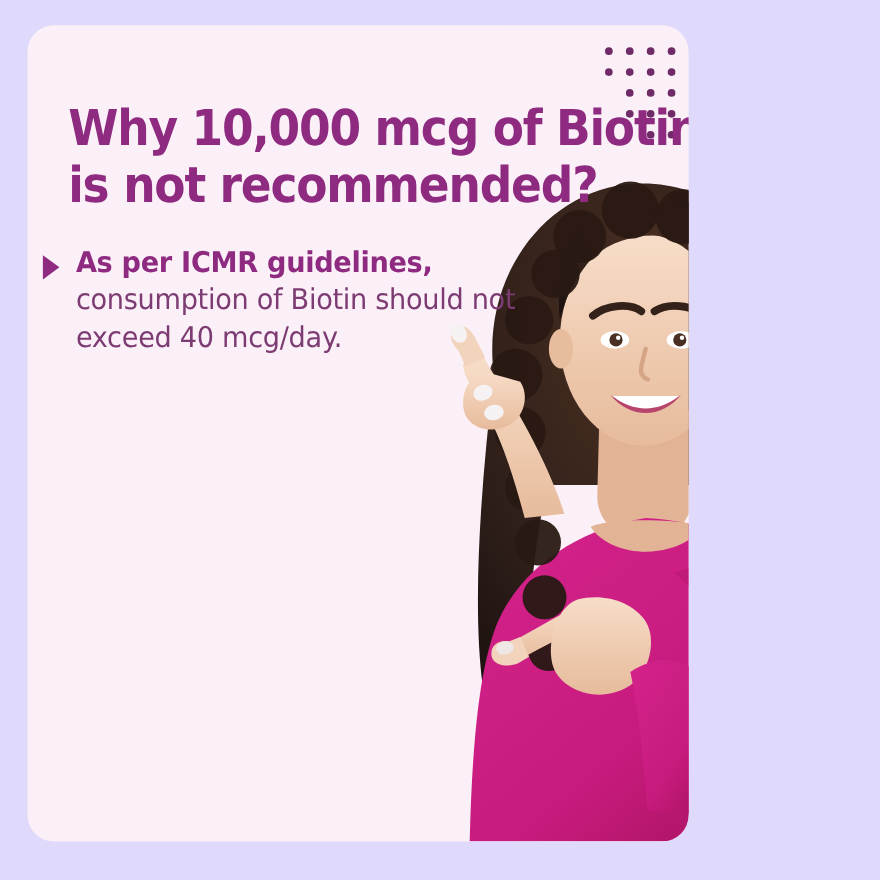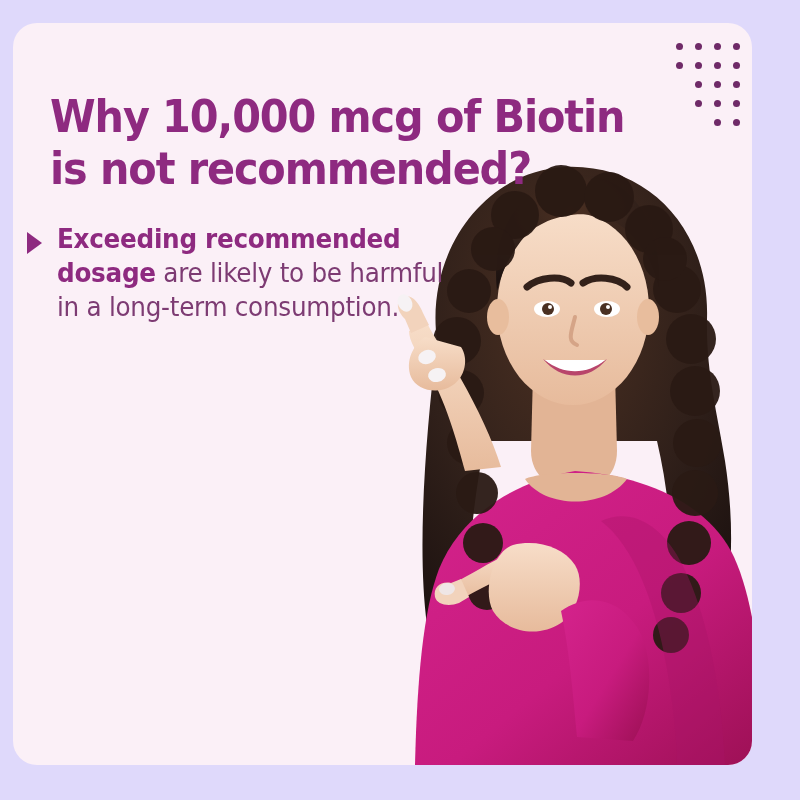--- a/index.html
+++ b/index.html
@@ -18,23 +18,23 @@
   #canvas {
     position: relative;
     width: 800px;
     height: 800px;
     background: #dfd9fb;
   }
 
   
   .card {
     position: absolute;
-    left: 13px;
+    left: 25px;
     top: 23px;
-    width: 739px;
+    width: 601px;
     height: 742px;
     background: #fbf0f7;
     border-radius: 24px;
     overflow: hidden;
   }
 
   
   .dot-grid {
     position: absolute;
     right: 12px;
@@ -278,25 +278,25 @@
                    L360 624 C356 540 340 462 312 414 C294 384 266 366 236 380 Z" fill="#a81467" opacity="0.35"></path>
         </g>
       </svg>
     </div>
 
     <h1 class="heading">Why 10,000 mcg of Biotin
 is not recommended?</h1>
 
     <div class="bullets">
 
-
-
       <div class="bullet">
         <span class="bullet-marker"></span>
         <div class="bullet-text">
-          <span class="lead">Exceeding recommended dosage</span><span class="rest"> are likely to be harmful in a long-term consumption.</span>
+          <span class="lead">As per ICMR guidelines,</span><span class="rest"> consumption of Biotin should not exceed 40 mcg/day.</span>
         </div>
       </div>
+
+
 
     </div>
 
   </div>
 </div>
 
 </body></html>

